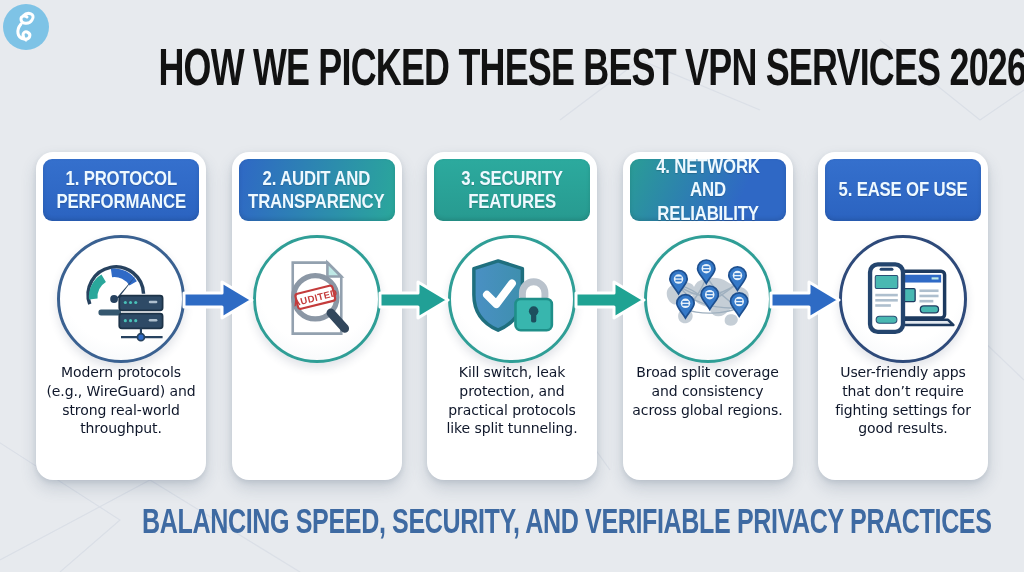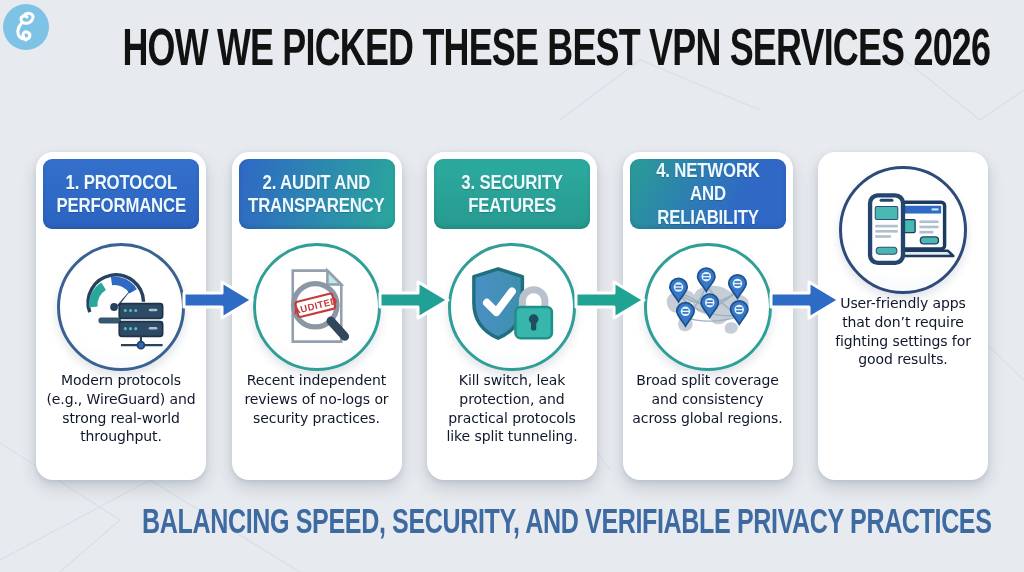--- a/index.html
+++ b/index.html
@@ -14,38 +14,38 @@
 
   
   .logo {
     position: absolute; left: 3px; top: 4px;
     width: 46px; height: 46px; border-radius: 50%;
     background: #7ec3e6;
     display: flex; align-items: center; justify-content: center;
   }
 
   
-  .title-wrap { position: absolute; top: 20px; left: 0; width: 100%; text-align: center; }
+  .title-wrap { position: absolute; top: 40px; left: 0; width: 100%; text-align: center; padding-left: 36px; }
   .title-text {
     display: inline-block;
     font-weight: bold; font-size: 46px; color: #121212;
     letter-spacing: -1px; white-space: nowrap;
     transform: scale(0.78, 1.12); transform-origin: center;
   }
 
   
   .row { position: absolute; left: 36px; top: 152px; width: 952px; height: 330px; display: flex; gap: 25.5px; }
   .card {
     width: 170px; flex: 0 0 170px; height: 328px;
     background: #ffffff; border-radius: 17px;
     box-shadow: 0 8px 16px rgba(50,70,100,.18), 0 2px 5px rgba(50,70,100,.12);
     position: relative; z-index: 2;
   }
   .card-header {
-    margin: 7px 7px 0 7px; height: 70px; border-radius: 9px;
+    margin: 7px 7px 0 7px; height: 62px; border-radius: 9px;
     display: flex; align-items: center; justify-content: center;
     box-shadow: inset 0 -2px 4px rgba(0,0,0,.12);
   }
   .card-header .hdr-text {
     display: block; white-space: pre-line; text-align: center;
     color: #eef9ff; font-weight: bold; font-size: 19.5px; line-height: 1.12;
     letter-spacing: -0.2px;
     transform: scale(0.86, 1.06); transform-origin: center;
     text-shadow: 0 1px 1px rgba(0,0,0,.18);
   }
@@ -160,21 +160,20 @@
         <path d="M32 18 H 72 L 88 34 V 100 H 32 Z" fill="#ffffff" stroke="#93a1af" stroke-width="3"></path>
         <path d="M72 18 L 88 34 H 72 Z" fill="#bfe9e6" stroke="#93a1af" stroke-width="3"></path>
         <circle cx="58" cy="58" r="25" fill="rgba(255,255,255,0.92)" stroke="#8b97a5" stroke-width="6"></circle>
         <path d="M76 76 L 92 94" stroke="#32475c" stroke-width="10" stroke-linecap="round"></path>
         <g transform="rotate(-14 58 58)">
           <rect x="36" y="49" width="44" height="18" rx="3" fill="none" stroke="#c43b3b" stroke-width="2.5"></rect>
           <text x="58" y="62.5" text-anchor="middle" font-family="Liberation Sans, sans-serif" font-size="11" font-weight="bold" fill="#c43b3b" letter-spacing="0.5">AUDITED</text>
         </g>
       </svg>
     </div>
-    <div class="card-desc">Recent independent reviews of no-logs or security practices.</div>
   </div>
 
   <div class="card">
     <div class="card-header hdr-teal">
       <span class="hdr-text">3. SECURITY
 FEATURES</span>
     </div>
     <div class="icon-circle ring-teal">
       <svg width="104" height="104" viewBox="0 0 120 120">
         <defs>
@@ -253,20 +252,23 @@
               <rect x="-3.5" y="6.2" width="7" height="2" fill="#3579c8"></rect>
               <rect x="-3.5" y="9.8" width="7" height="2" fill="#3579c8"></rect>
             </g>
         </g>
       </svg>
     </div>
     <div class="card-desc">Broad split coverage and consistency across global regions.</div>
   </div>
 
   <div class="card">
+    <div class="card-header hdr-blue">
+      <span class="hdr-text">5. EASE OF USE</span>
+    </div>
     <div class="icon-circle ring-navy">
       <svg width="104" height="104" viewBox="0 0 120 120">
         <g>
           <rect x="44" y="28" width="64" height="54" rx="4" fill="#ffffff" stroke="#1d3a5f" stroke-width="4"></rect>
           <rect x="48" y="32" width="56" height="9" fill="#2f6ac6"></rect>
           <rect x="93" y="35" width="8" height="2.5" fill="#bfe9e6"></rect>
           <rect x="52" y="48" width="22" height="15" rx="1.5" fill="#49b8b2" stroke="#1d3a5f" stroke-width="1.5"></rect>
           <rect x="79" y="49" width="22" height="3" fill="#aebfce"></rect>
           <rect x="79" y="55" width="22" height="3" fill="#aebfce"></rect>
           <rect x="79" y="61" width="16" height="3" fill="#aebfce"></rect>

